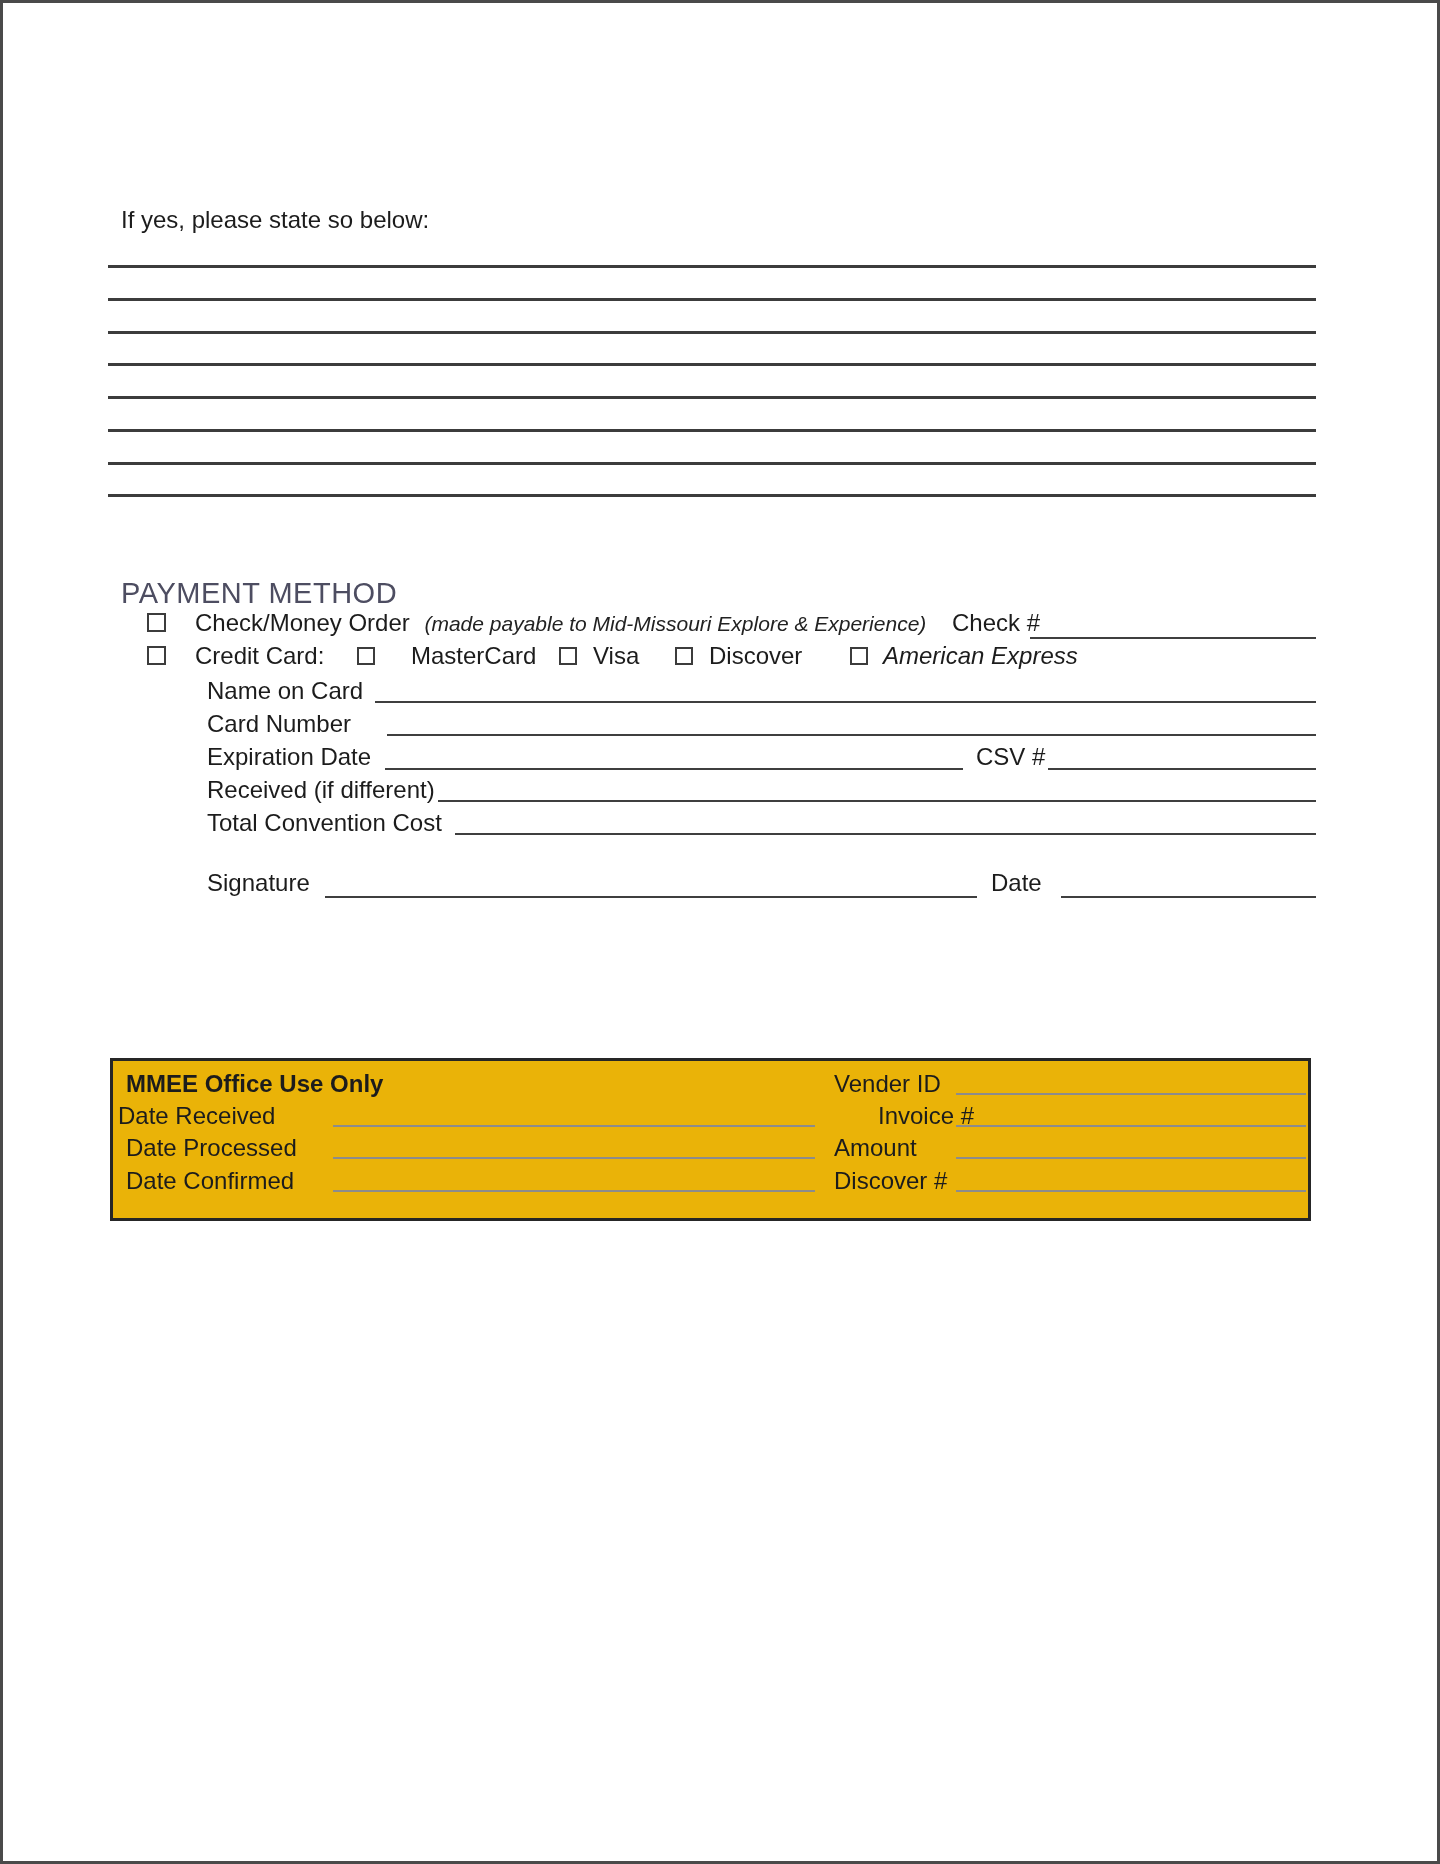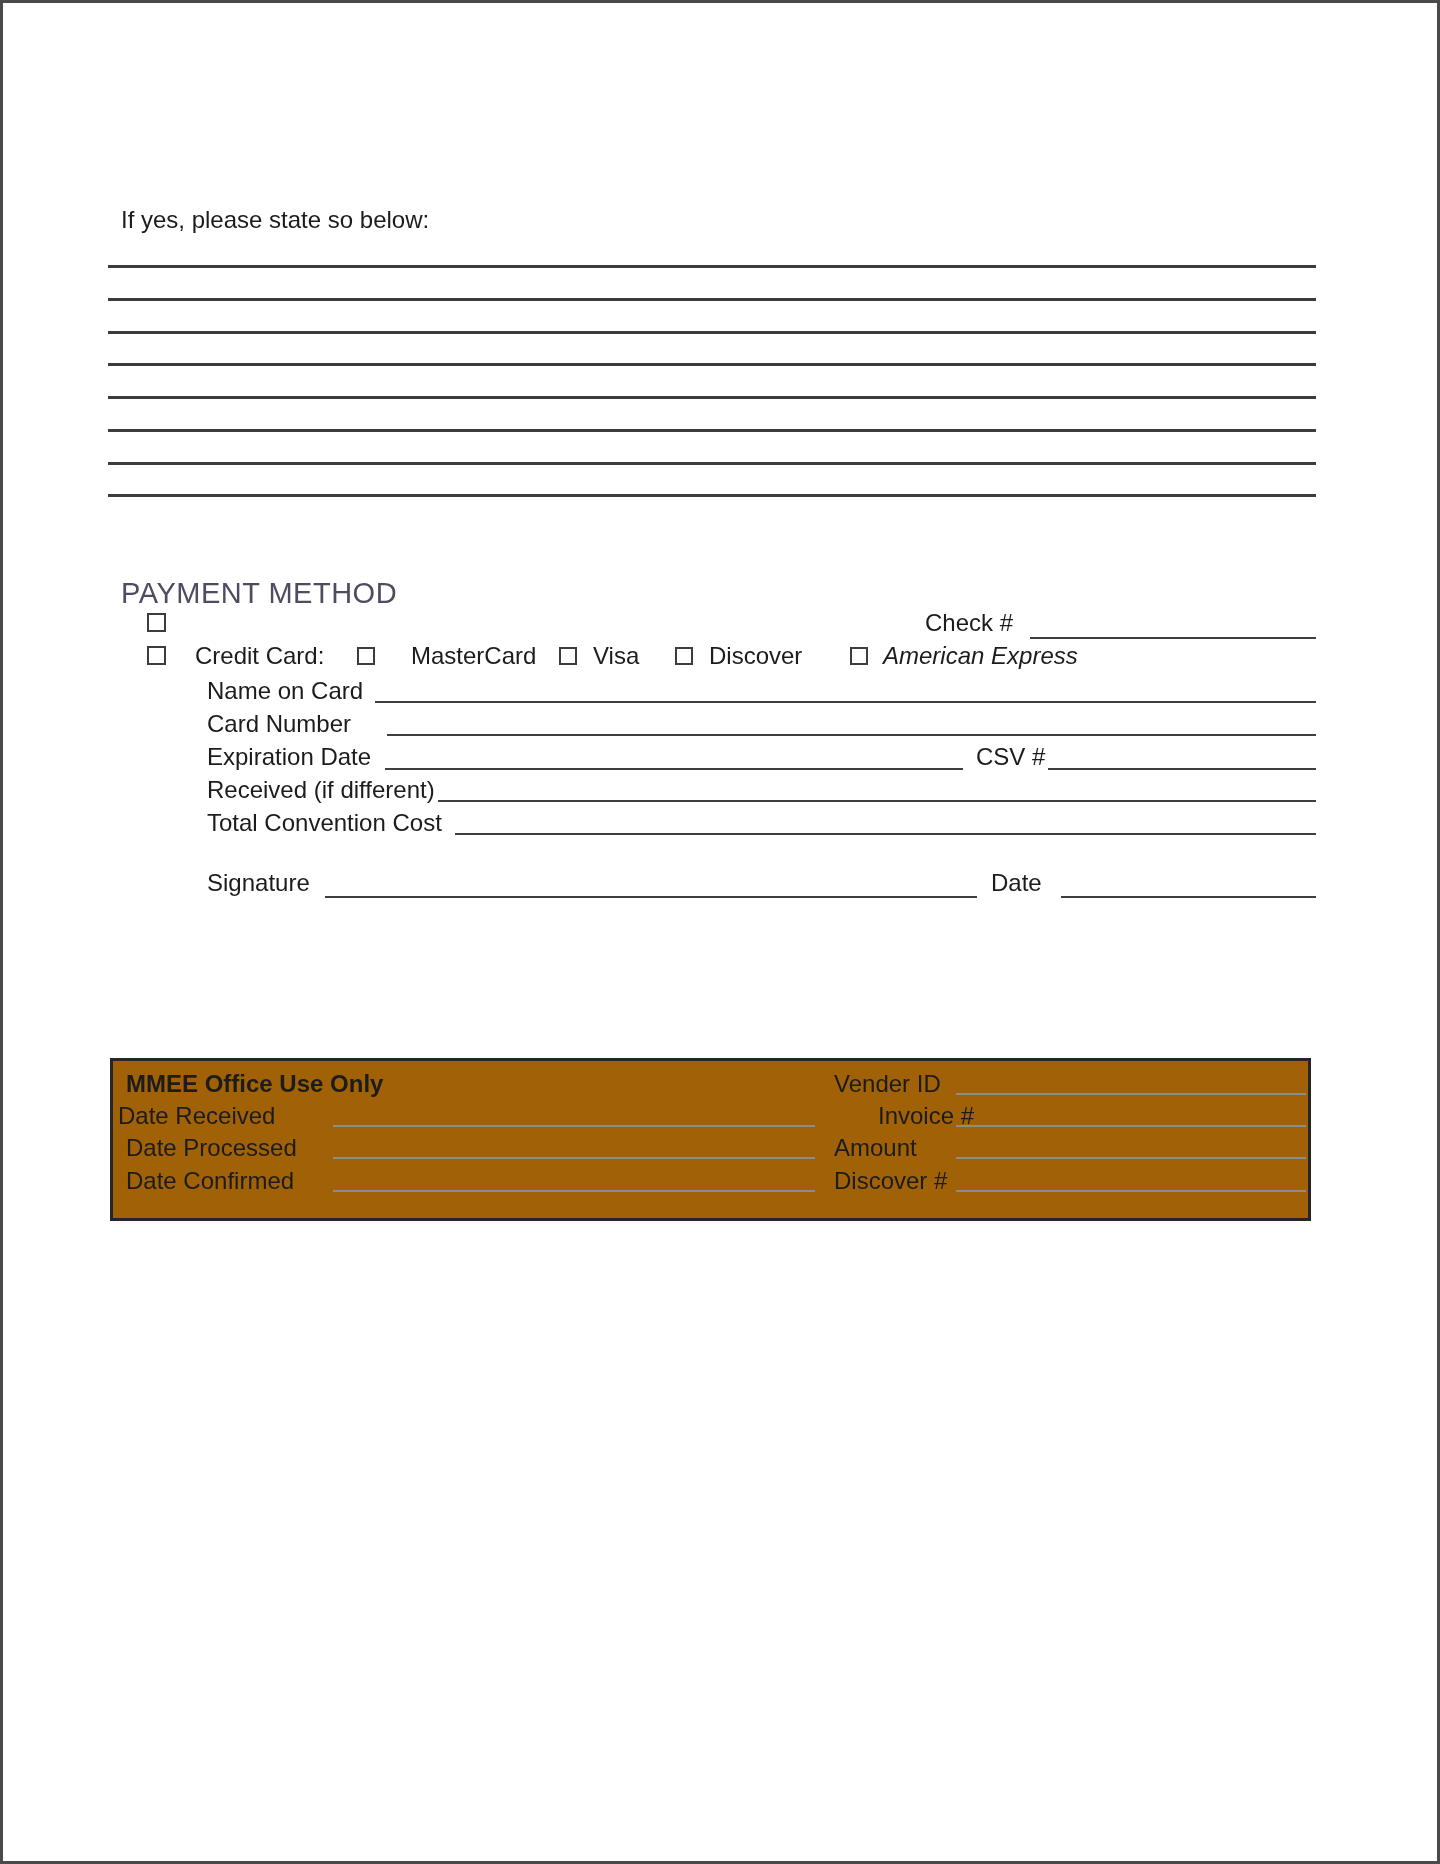--- a/index.html
+++ b/index.html
@@ -22,21 +22,21 @@
   .ruled{height:0;border-bottom:3px solid #3c3c3c;}
   .fline{height:0;border-bottom:2px solid #3f3f3f;}
   .cb{
     display:inline-block;width:19px;height:19px;
     border:2px solid #3c3c3c;background:#fff;box-sizing:border-box;
   }
   .cb.small{width:18px;height:18px;}
   .office-box{
     box-sizing:border-box;
     border:3px solid #262626;
-    background:#a16207;
+    background:#eab308;
   }
   .office-box .lbl{font-size:24px;}
   .office-title{font-weight:bold;font-size:24px;white-space:nowrap;}
   .oline{height:0;border-bottom:2px solid #8c8c8c;}
 </style>
 </head>
 <body>
 
 <div class="page">
 
@@ -49,21 +49,25 @@
       <div class="abs ruled" style="left: 105px; width: 1208px; top: 360px;"></div>
       <div class="abs ruled" style="left: 105px; width: 1208px; top: 393px;"></div>
       <div class="abs ruled" style="left: 105px; width: 1208px; top: 426px;"></div>
       <div class="abs ruled" style="left: 105px; width: 1208px; top: 459px;"></div>
       <div class="abs ruled" style="left: 105px; width: 1208px; top: 491px;"></div>
     </div>
 
   <div class="abs heading" style="left:118px;top:574px;">PAYMENT METHOD</div>
 
   <span class="abs cb" style="left:144px;top:610px;"></span>
-  <div class="abs lbl" style="left:922px;top:606px;">Check #</div>
+  <div class="abs lbl" style="left:192px;top:606px;">
+    <span>Check/Money Order</span>
+    <span class="note" style="margin-left:8px;">(made payable to Mid-Missouri Explore &amp; Experience)</span>
+  </div>
+  <div class="abs lbl" style="left:922px;top:606px;padding-left:27px;">Check #</div>
   <div class="abs fline" style="left:1027px;top:634px;width:286px;"></div>
 
   <span class="abs cb" style="left:144px;top:643px;"></span>
   <div class="abs lbl" style="left:192px;top:639px;">Credit Card:</div>
 
   <span class="abs cb small" style="left:354px;top:644px;"></span>
   <div class="abs lbl" style="left:384px;top:639px;margin-left:24px;">MasterCard</div>
 
   <span class="abs cb small" style="left:556px;top:644px;"></span>
   <div class="abs lbl" style="left:590px;top:639px;">Visa</div>

